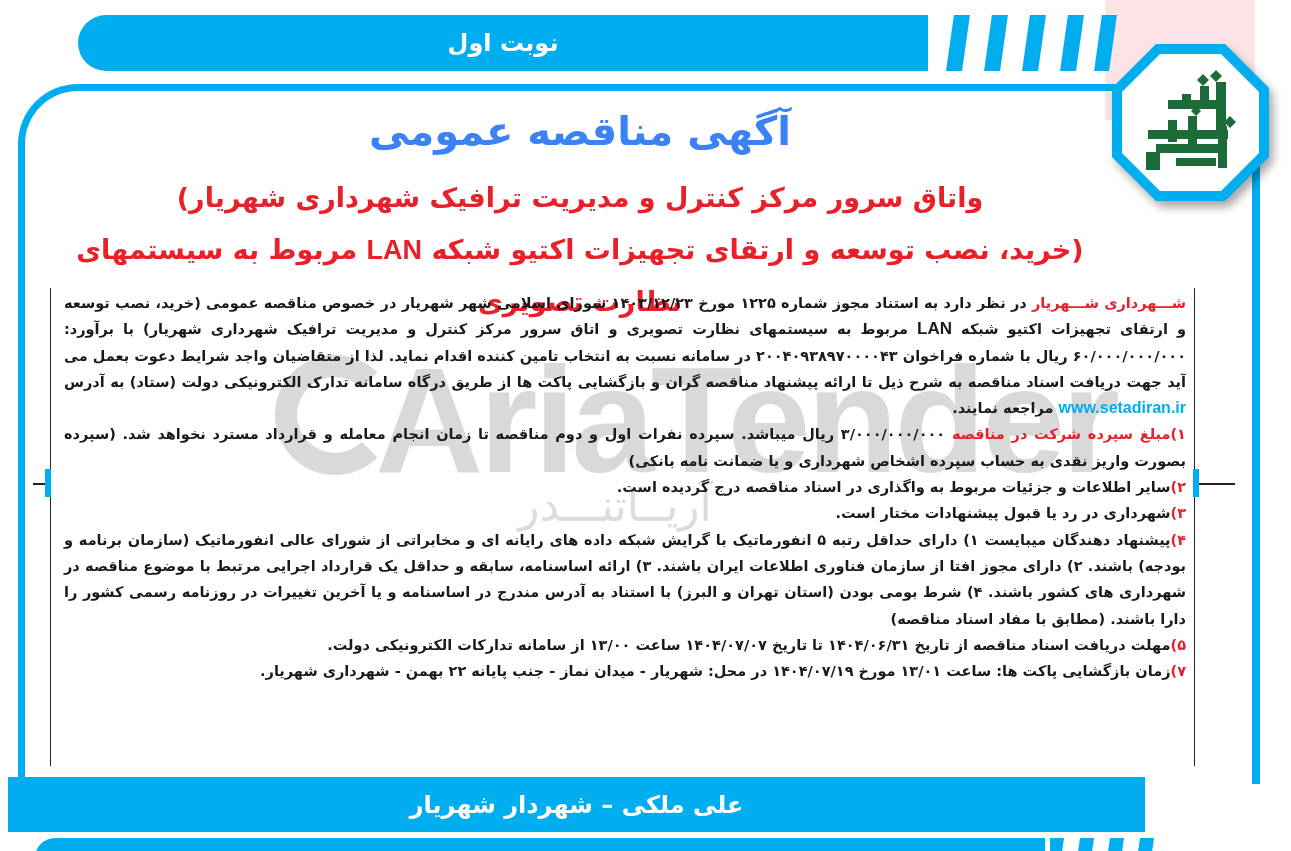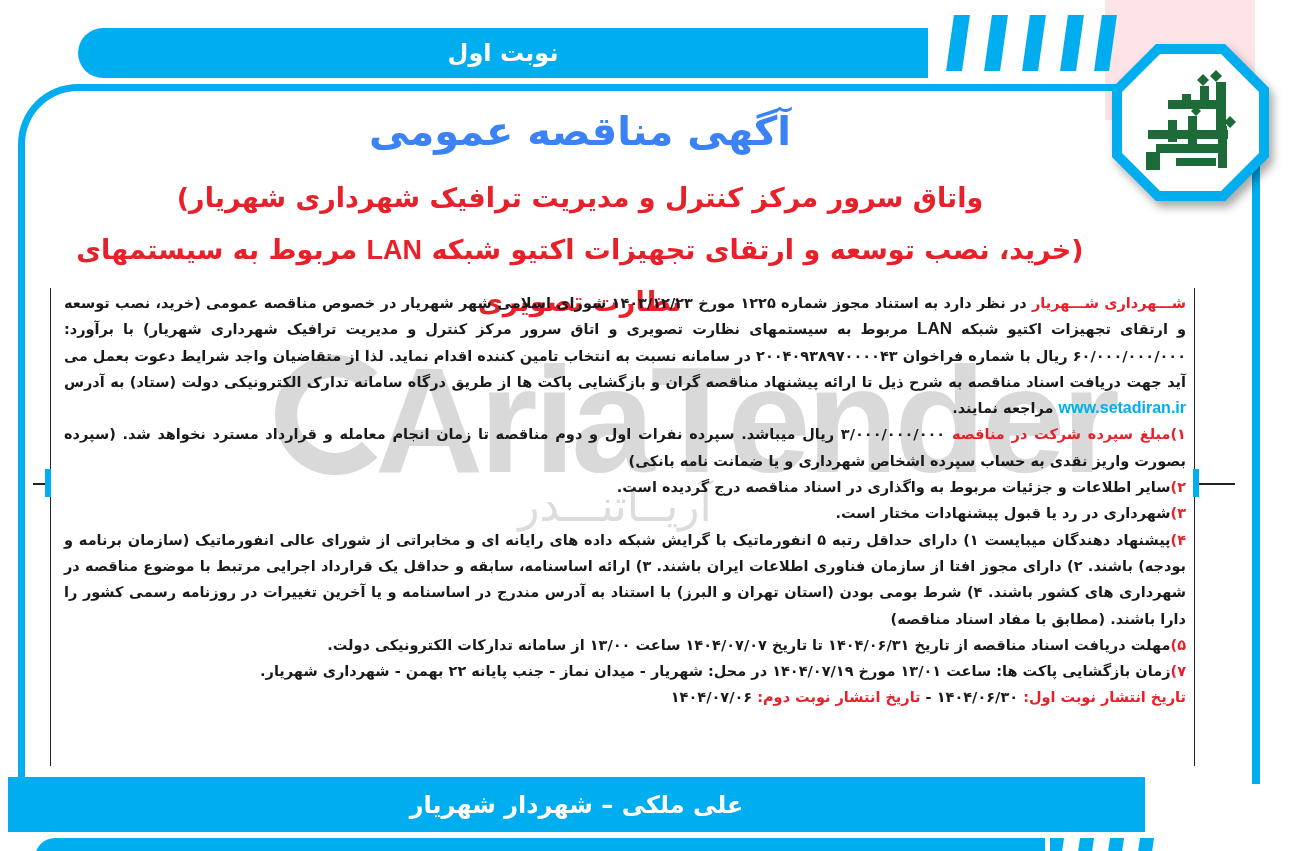--- a/index.html
+++ b/index.html
@@ -25,27 +25,26 @@
       width: 150px;
       height: 120px;
       background: #fbe3e6;
     }
     
     .top-bar {
       position: absolute;
       left: 78px;
       top: 15px;
       width: 850px;
-      height: 50px;
+      height: 56px;
       background: #00aeef;
       border-radius: 28px 0 0 28px;
       display: flex;
       align-items: center;
       justify-content: center;
-      margin-top: 13px;
     }
     .top-bar-title {
       color: #ffffff;
       font-weight: bold;
       font-size: 24px;
     }
     .stripes {
       position: absolute;
       left: 928px;
       top: 15px;
@@ -333,23 +332,20 @@
     </p>
     <p>
       <span class="red">۴)</span><span>پیشنهاد دهندگان میبایست ۱) دارای حداقل رتبه ۵ انفورماتیک با گرایش شبکه داده های رایانه ای و مخابراتی از شورای عالی انفورماتیک (سازمان برنامه و بودجه) باشند. ۲) دارای مجوز افتا از سازمان فناوری اطلاعات ایران باشند. ۳) ارائه اساسنامه، سابقه و حداقل یک قرارداد اجرایی مرتبط با موضوع مناقصه در شهرداری های کشور باشند. ۴) شرط بومی بودن (استان تهران و البرز) با استناد به آدرس مندرج در اساسنامه و یا آخرین تغییرات در روزنامه رسمی کشور را دارا باشند. (مطابق با مفاد اسناد مناقصه)</span>
     </p>
     <p>
       <span class="red">۵)</span><span>مهلت دریافت اسناد مناقصه از تاریخ ۱۴۰۴/۰۶/۳۱ تا تاریخ ۱۴۰۴/۰۷/۰۷ ساعت ۱۳/۰۰ از سامانه تدارکات الکترونیکی دولت.</span>
     </p>
     <p>
       <span class="red">۷)</span><span>زمان بازگشایی پاکت ها: ساعت ۱۳/۰۱ مورخ ۱۴۰۴/۰۷/۱۹ در محل: شهریار - میدان نماز - جنب پایانه ۲۲ بهمن - شهرداری شهریار.</span>
     </p>
-    <p>
-      <span class="red">تاریخ انتشار نوبت اول: </span><span>۱۴۰۴/۰۶/۳۰</span><span> - </span><span class="red">تاریخ انتشار نوبت دوم: </span><span>۱۴۰۴/۰۷/۰۶</span>
-    </p>
   </div>
 
   <div class="footer-bar">
     <span class="footer-title">علی ملکی – شهردار شهریار</span>
   </div>
   <div class="bottom-peek"></div>
   <svg class="bottom-stripes" viewBox="0 0 120 20">
     <rect x="0" y="0" width="14" height="20" fill="#00aeef" transform="skewX(-8)"></rect>
     <rect x="30" y="0" width="14" height="20" fill="#00aeef" transform="skewX(-8)"></rect>
     <rect x="60" y="0" width="14" height="20" fill="#00aeef" transform="skewX(-8)"></rect>

